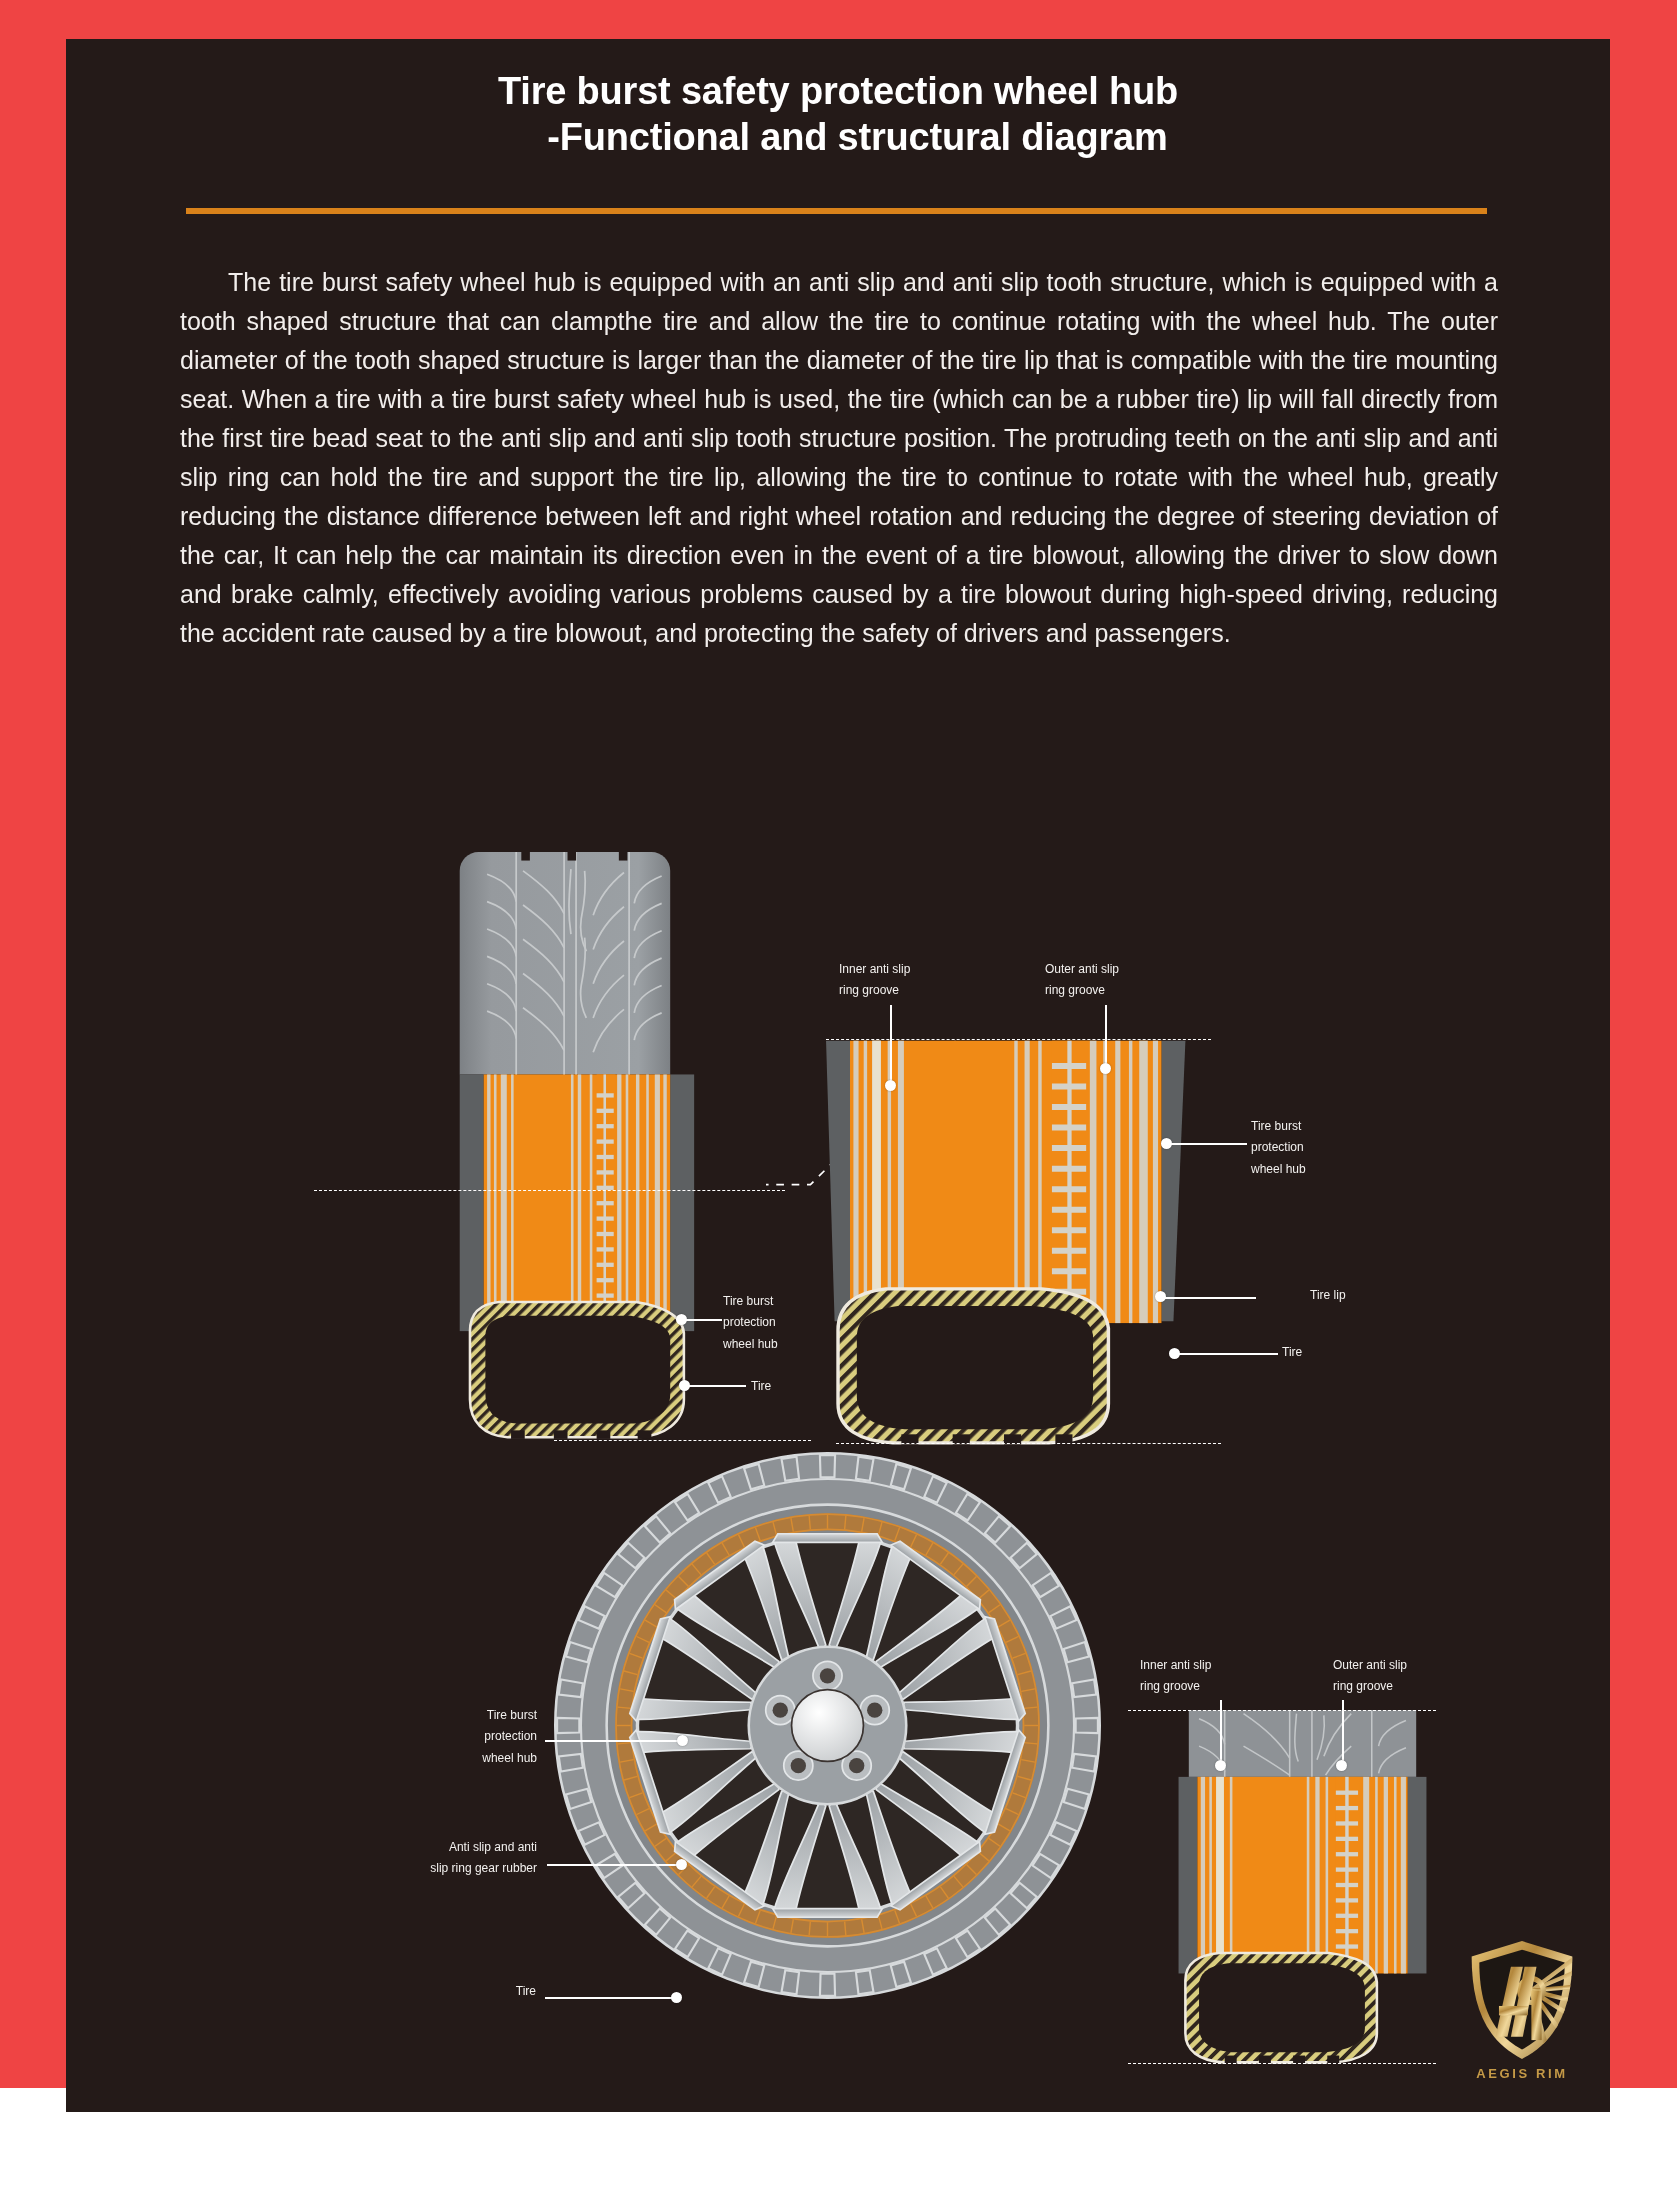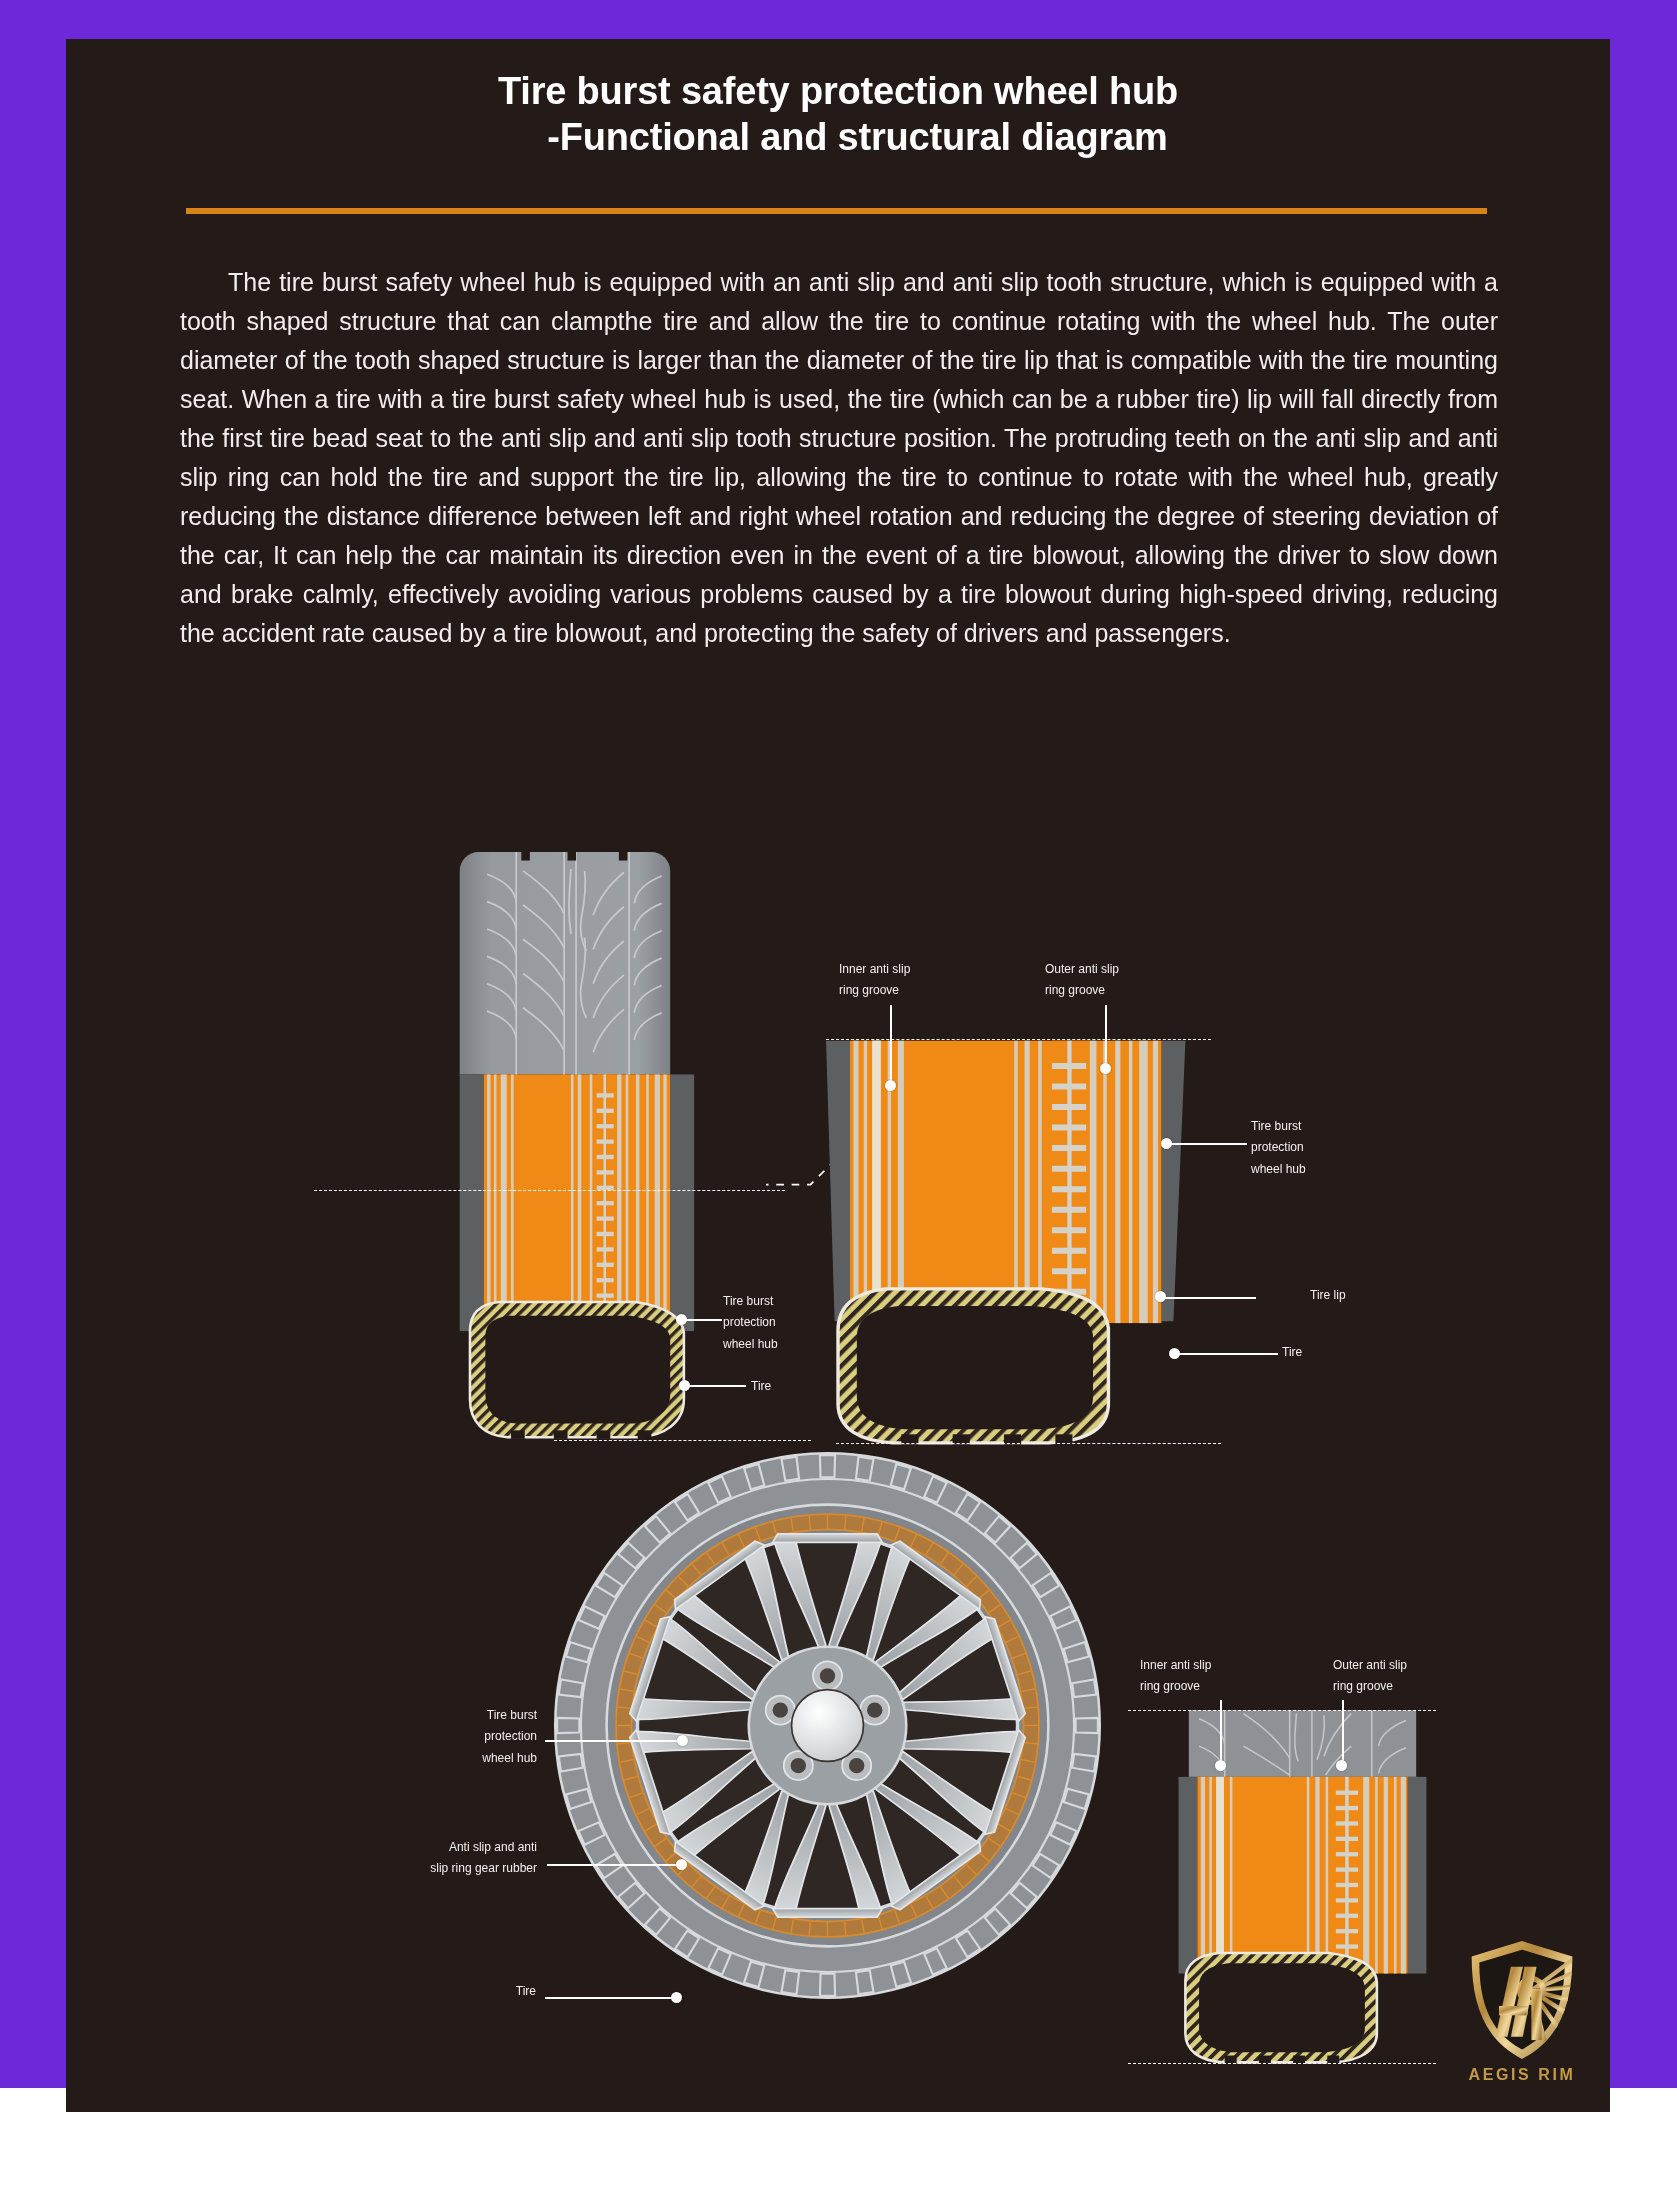--- a/index.html
+++ b/index.html
@@ -5,21 +5,21 @@
 <style>
   html,body{margin:0;padding:0;}
   body{
     width:1678px;height:2192px;
     background:#ffffff;
     font-family:"Liberation Sans","DejaVu Sans",sans-serif;
     overflow:hidden;
   }
   .page{
     position:absolute;left:0;top:0;width:1678px;height:2088px;
-    background:#6d28d9;
+    background:#ef4444;
     box-sizing:border-box;
   }
   .panel{
     position:absolute;
     left:66px;top:39px;
     width:1544px;height:2073px;
     background:#241a18;
     overflow:hidden;
   }
   
@@ -69,21 +69,21 @@
     border-top:1.7px dashed #ffffff;
   }
   svg{display:block;overflow:visible;}
   .fig{position:absolute;}
   
   .logo{
     position:absolute;right:24px;bottom:24px;width:128px;height:152px;
     text-align:center;
   }
   .logo-txt{
-    font-size:16px;letter-spacing:2.6px;font-weight:bold;
+    font-size:13px;letter-spacing:2.6px;font-weight:bold;
     color:#c59a47;margin-top:1.7px;
   }
 </style>
 </head>
 <body>
 
 <div class="page">
 <div class="panel">
 
   <div class="title">

